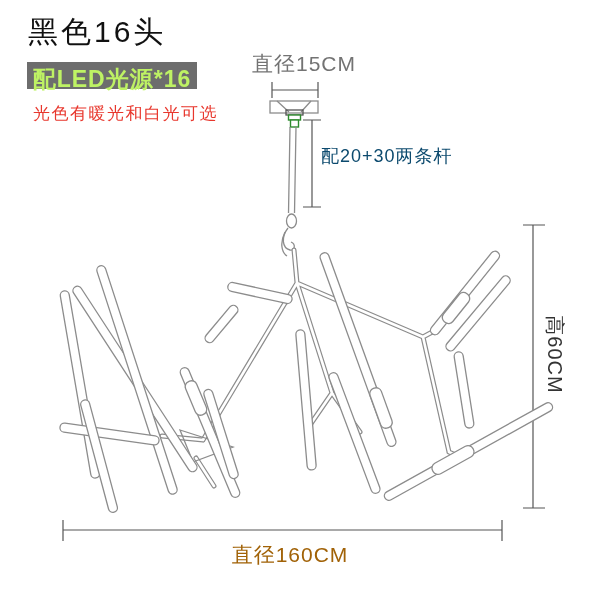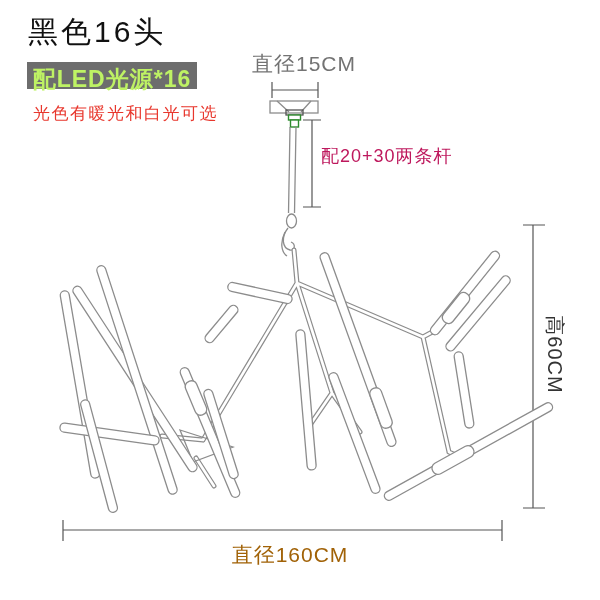--- a/index.html
+++ b/index.html
@@ -4,21 +4,21 @@
 <style>
   html,body{margin:0;padding:0;}
   body{width:600px;height:600px;background:#ffffff;position:relative;overflow:hidden;
        font-family:"Liberation Sans","DejaVu Sans",sans-serif;}
   .abs{position:absolute;}
   .title{left:28px;top:12px;font-size:30px;font-weight:normal;color:#111111;letter-spacing:3px;}
   .badge{left:27px;top:62px;width:170px;height:27px;background:#6d6d6d;color:#bef264;
          font-size:23px;font-weight:bold;line-height:35px;text-align:center;letter-spacing:1px;}
   .rednote{left:25px;top:101px;font-size:17px;color:#e8372d;line-height:26px;letter-spacing:1.5px;margin-left:8px;}
   .dim-canopy{left:252px;top:50px;font-size:21px;color:#737373;letter-spacing:1px;}
-  .rodnote{left:321px;top:143px;font-size:18px;color:#be185d;line-height:27px;letter-spacing:1px;}
+  .rodnote{left:321px;top:143px;font-size:18px;color:#0c4a6e;line-height:27px;letter-spacing:1px;}
   .dim-height{left:514px;top:341px;width:80px;text-align:center;transform:rotate(90deg);
               font-size:20px;color:#333333;letter-spacing:1px;}
   .dim-diameter{left:190px;top:541px;width:200px;text-align:center;font-size:21px;color:#a16207;letter-spacing:1px;}
   svg{position:absolute;left:0;top:0;}
   .art{stroke:#8c8c8c;fill:none;stroke-width:1.3;}
   .tubefill{stroke:#8c8c8c;fill:#ffffff;stroke-width:1.3;}
   .armOuter{stroke:#8c8c8c;fill:none;stroke-width:5;stroke-linecap:round;stroke-linejoin:round;}
   .armInner{stroke:#ffffff;fill:none;stroke-width:2.6;stroke-linecap:round;stroke-linejoin:round;}
   .dimline{stroke:#555555;fill:none;stroke-width:1.2;}
   .green{stroke:#2e8b2e;fill:#ffffff;stroke-width:1.4;}

